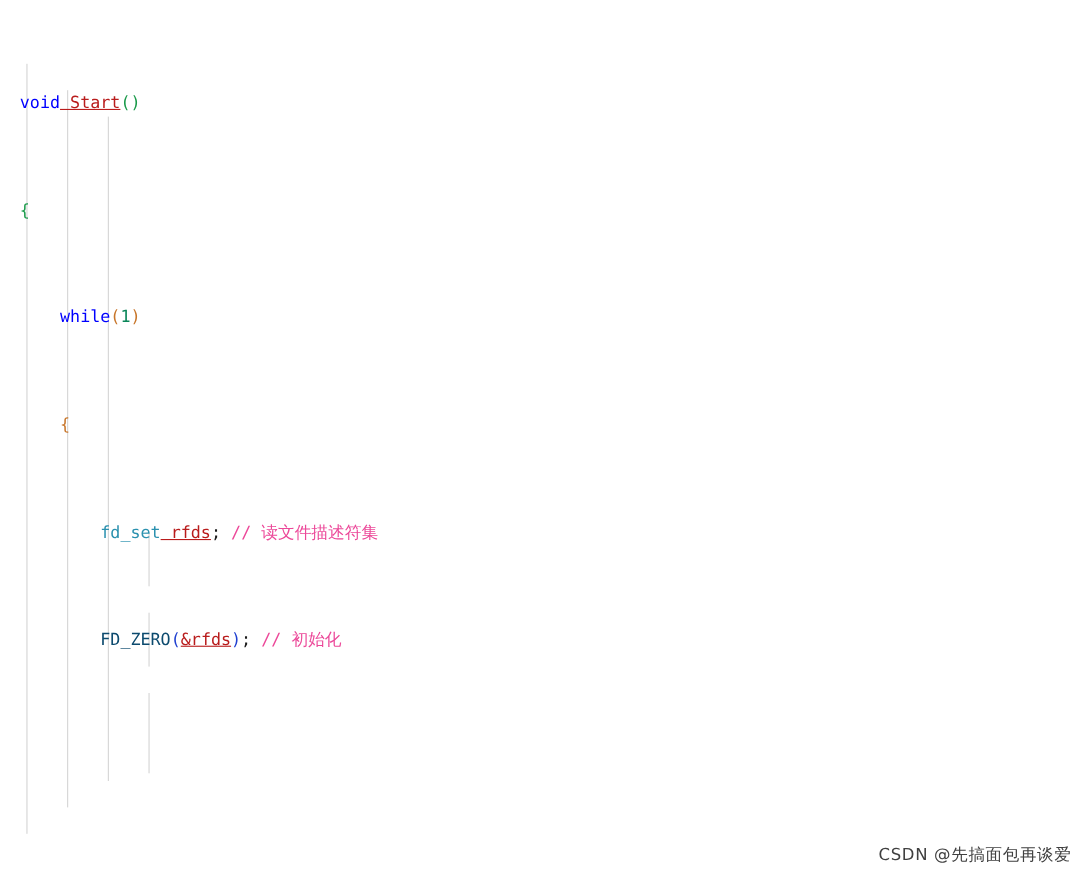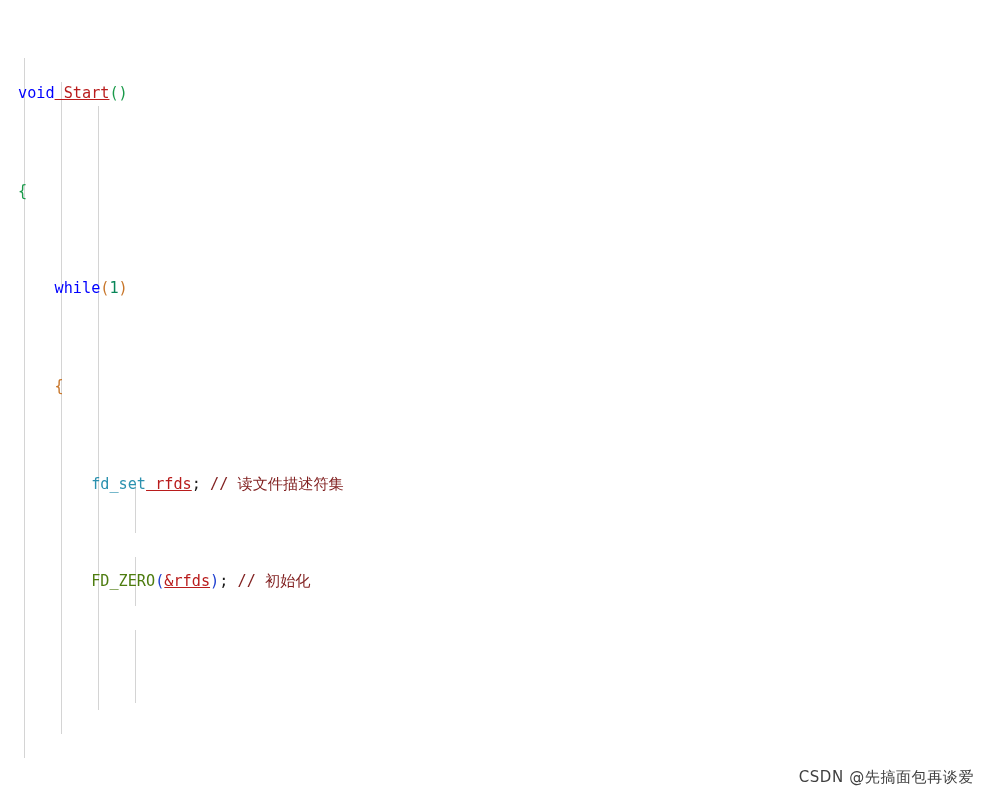--- a/index.html
+++ b/index.html
@@ -37,23 +37,23 @@
   .ln {
     height: 24.4px;
     white-space: pre;
     display: block;
   }
 
   
   .t-kw      { color: #0000ff; margin-top: 24px; }              
   .t-plain   { color: #b91c1c; text-decoration: underline; }              
   .t-type    { color: #2b91af; }              
-  .t-macro   { color: #4d7c0f; }              
+  .t-macro   { color: #0c4a6e; }              
   .t-num     { color: #098658; }              
-  .t-cmt     { color: #7f1d1d; }              
+  .t-cmt     { color: #ec4899; }              
   .t-op      { color: #1a1a1a; }              
 
   
   .b1 { color: #1a9a4a; }   
   .b2 { color: #c8762a; }   
   .p1 { color: #1a9a4a; }   
   .p2 { color: #c8762a; }   
   .p3 { color: #2040d0; }   
 
   

